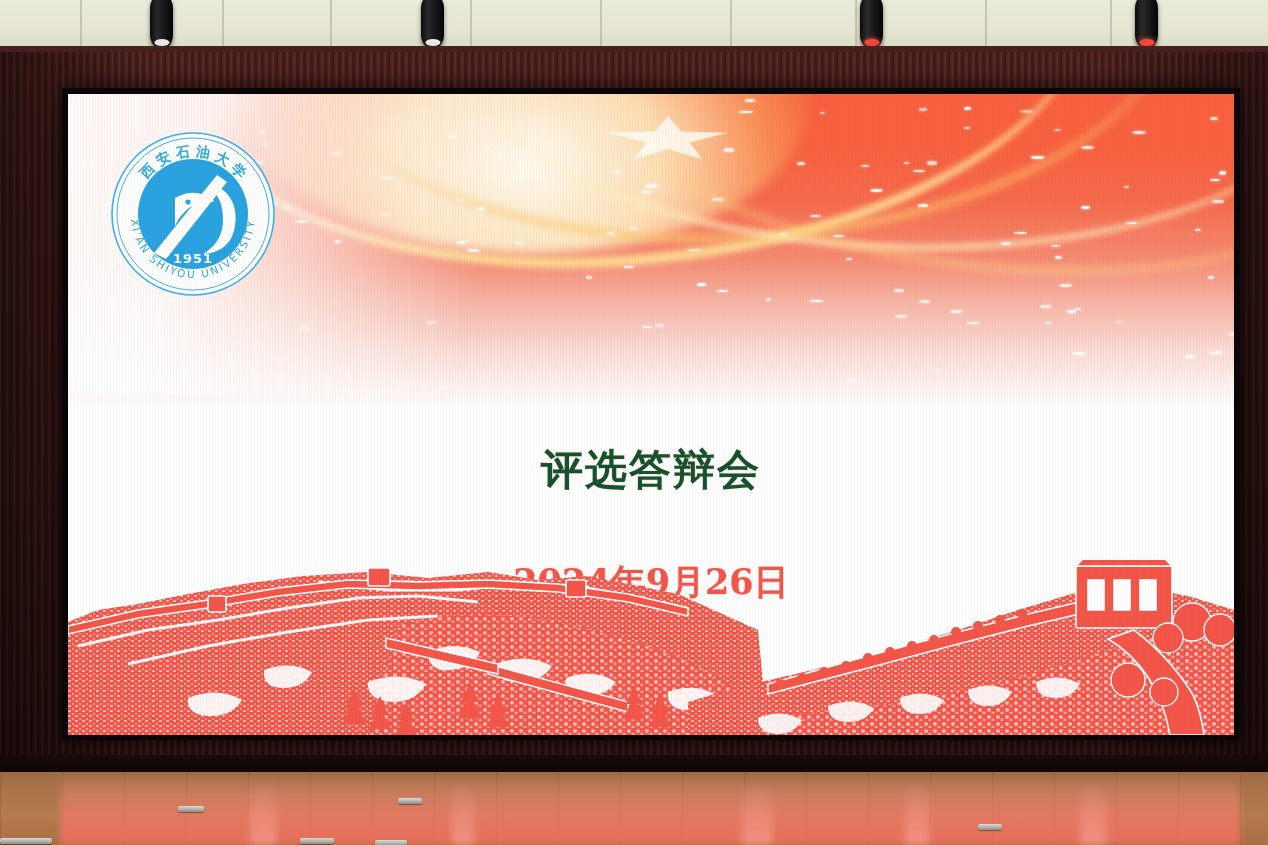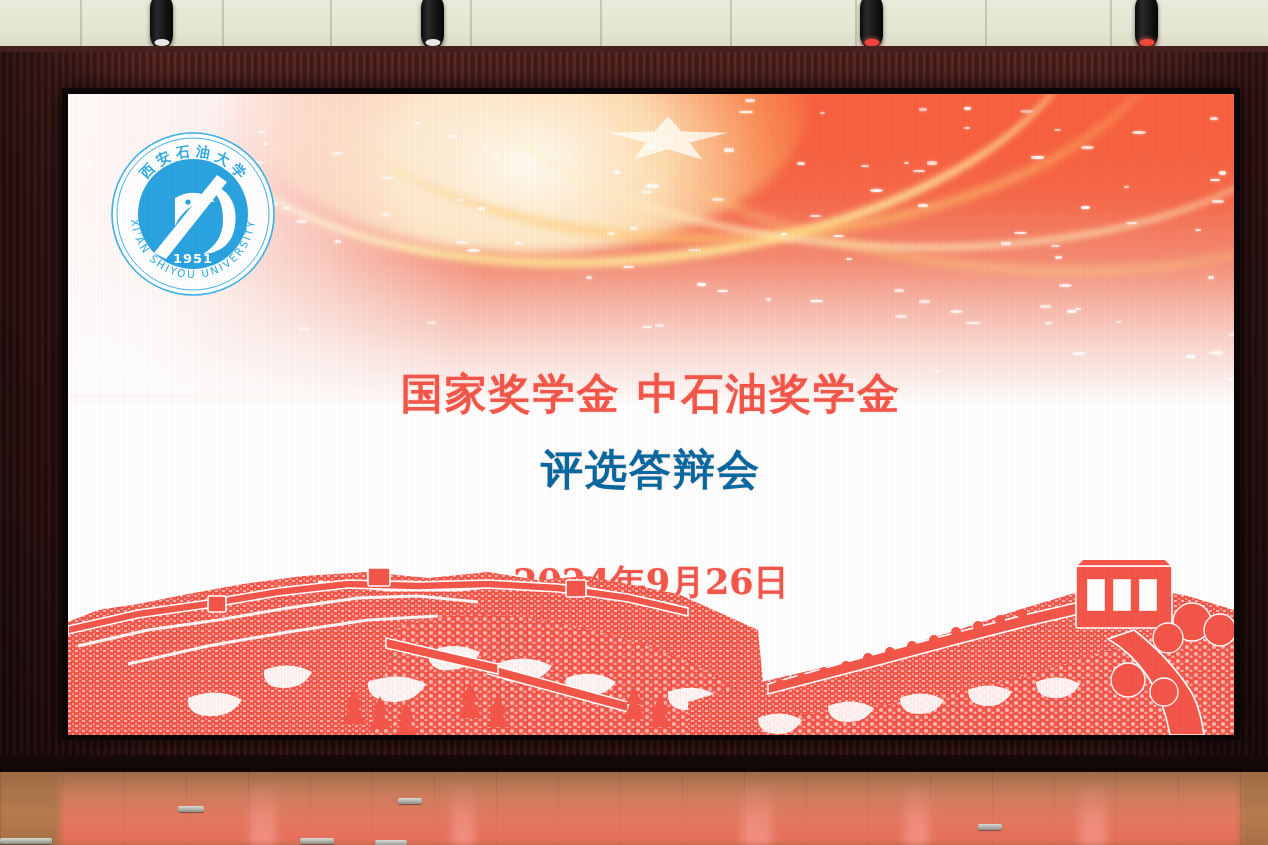--- a/index.html
+++ b/index.html
@@ -164,21 +164,21 @@
   
   .txt{position:absolute;width:100%;text-align:center;
     color:#f4564a;font-weight:bold;white-space:nowrap;
     text-shadow:0 0 2px rgba(244,86,74,.35);}
   #main-title{top:158px;font-size:58px;letter-spacing:14px;
     font-family:"DejaVu Sans","Liberation Sans",sans-serif;
     color:#f66157;padding-left:14px;}
   #sub-1{top:272px;font-size:42px;letter-spacing:2px;
     font-family:"DejaVu Sans","Liberation Sans",sans-serif;color:#f4564a;}
   #sub-2{top:348px;font-size:42px;letter-spacing:2px;
-    font-family:"DejaVu Sans","Liberation Sans",sans-serif;color:#0369a1;}
+    font-family:"DejaVu Sans","Liberation Sans",sans-serif;color:#14532d;}
   #event-date{top:465px;font-size:35px;letter-spacing:0px;
     font-family:"DejaVu Serif","Liberation Serif",serif;color:#f4564a;}
 </style>
 </head>
 <body>
 
 <div id="room">
 
   <div class="ceiling">
     <div class="ceiling-seam" style="left:80px"></div>
@@ -339,21 +339,20 @@
         <path id="arcBot" d="M 22 86 A 62 62 0 0 0 146 86" fill="none"></path>
         <text fill="#2fa9e3" font-family="'DejaVu Sans',sans-serif" font-size="14" font-weight="bold">
           <textPath href="#arcTop" startOffset="50%" text-anchor="middle">西 安 石 油 大 学</textPath>
         </text>
         <text fill="#2fa9e3" font-family="'DejaVu Sans',sans-serif" font-size="10.5" letter-spacing="2.2">
           <textPath href="#arcBot" startOffset="50%" text-anchor="middle">XI'AN  SHIYOU  UNIVERSITY</textPath>
         </text>
       </svg>
     </div>
 
-    <div class="txt" id="sub-1">国家奖学金  中石油奖学金</div>
     <div class="txt" id="sub-2">评选答辩会</div>
     <div class="txt" id="event-date">2024年9月26日</div>
 
     <div class="mountains">
       <svg viewBox="0 0 1166 175" preserveAspectRatio="none">
         <defs>
           <pattern id="tex" width="7" height="5" patternUnits="userSpaceOnUse">
             <rect width="7" height="5" fill="#f4564a"></rect>
             <rect x="0" y="0" width="3" height="2" fill="#ffffff" opacity=".55"></rect>
             <rect x="4" y="3" width="2" height="2" fill="#ffffff" opacity=".4"></rect>

